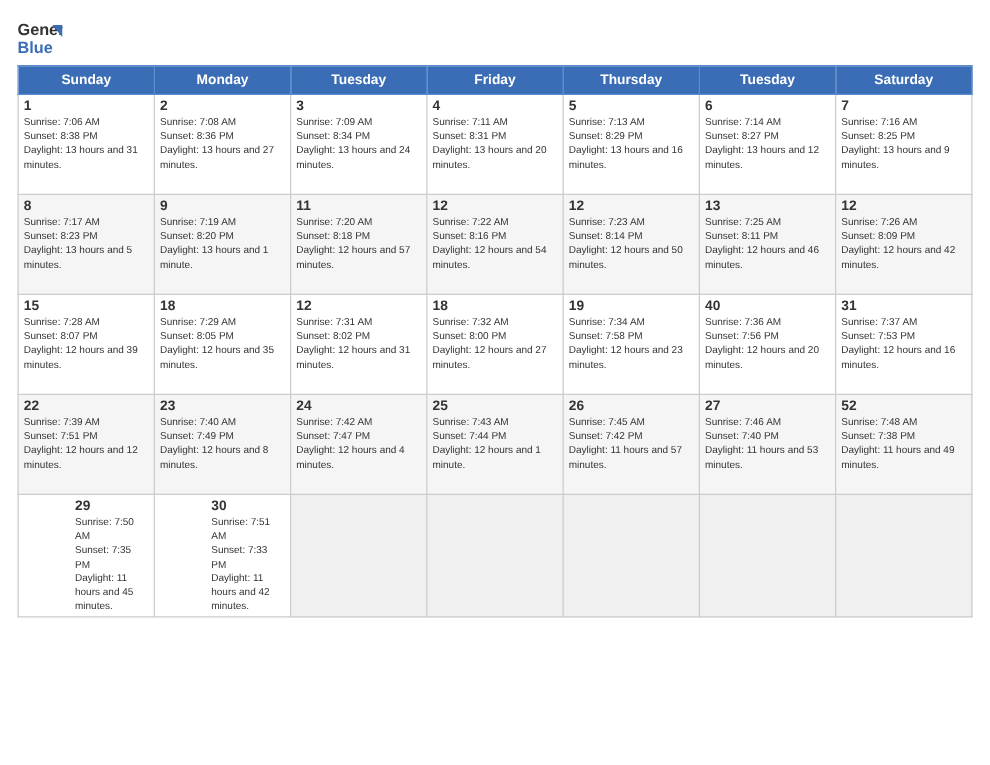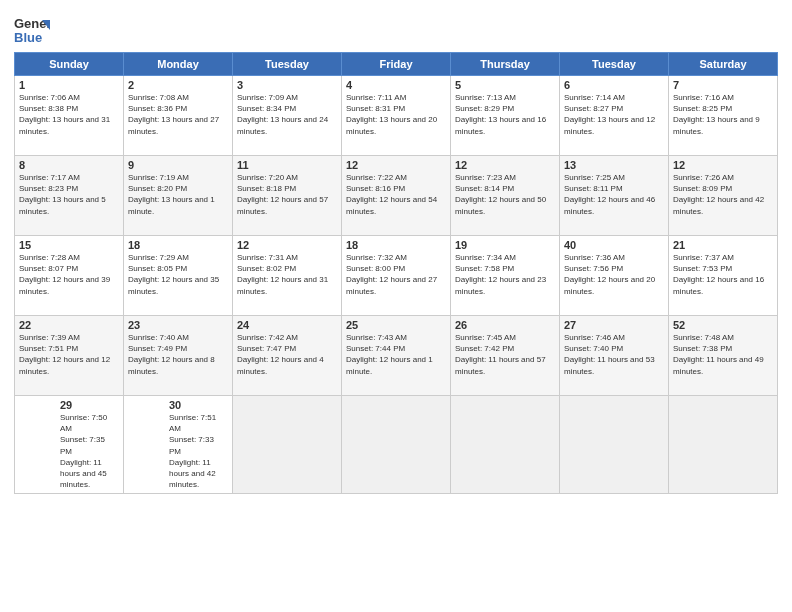--- a/index.html
+++ b/index.html
@@ -244,21 +244,21 @@
             Sunrise: 7:34 AM<br>Sunset: 7:58 PM<br>Daylight: 12 hours and 23 minutes.
           </div>
           </td>
           <td>
             <span class="day-num">40</span>
           <div class="day-info">
             Sunrise: 7:36 AM<br>Sunset: 7:56 PM<br>Daylight: 12 hours and 20 minutes.
           </div>
           </td>
           <td>
-            <span class="day-num">21</span>
+            <span class="day-num">31</span>
           <div class="day-info">
             Sunrise: 7:37 AM<br>Sunset: 7:53 PM<br>Daylight: 12 hours and 16 minutes.
           </div>
           </td>
         </tr>
         <tr class="row-shade">
           <td>
             <span class="day-num">22</span>
           <div class="day-info">
             Sunrise: 7:39 AM<br>Sunset: 7:51 PM<br>Daylight: 12 hours and 12 minutes.

